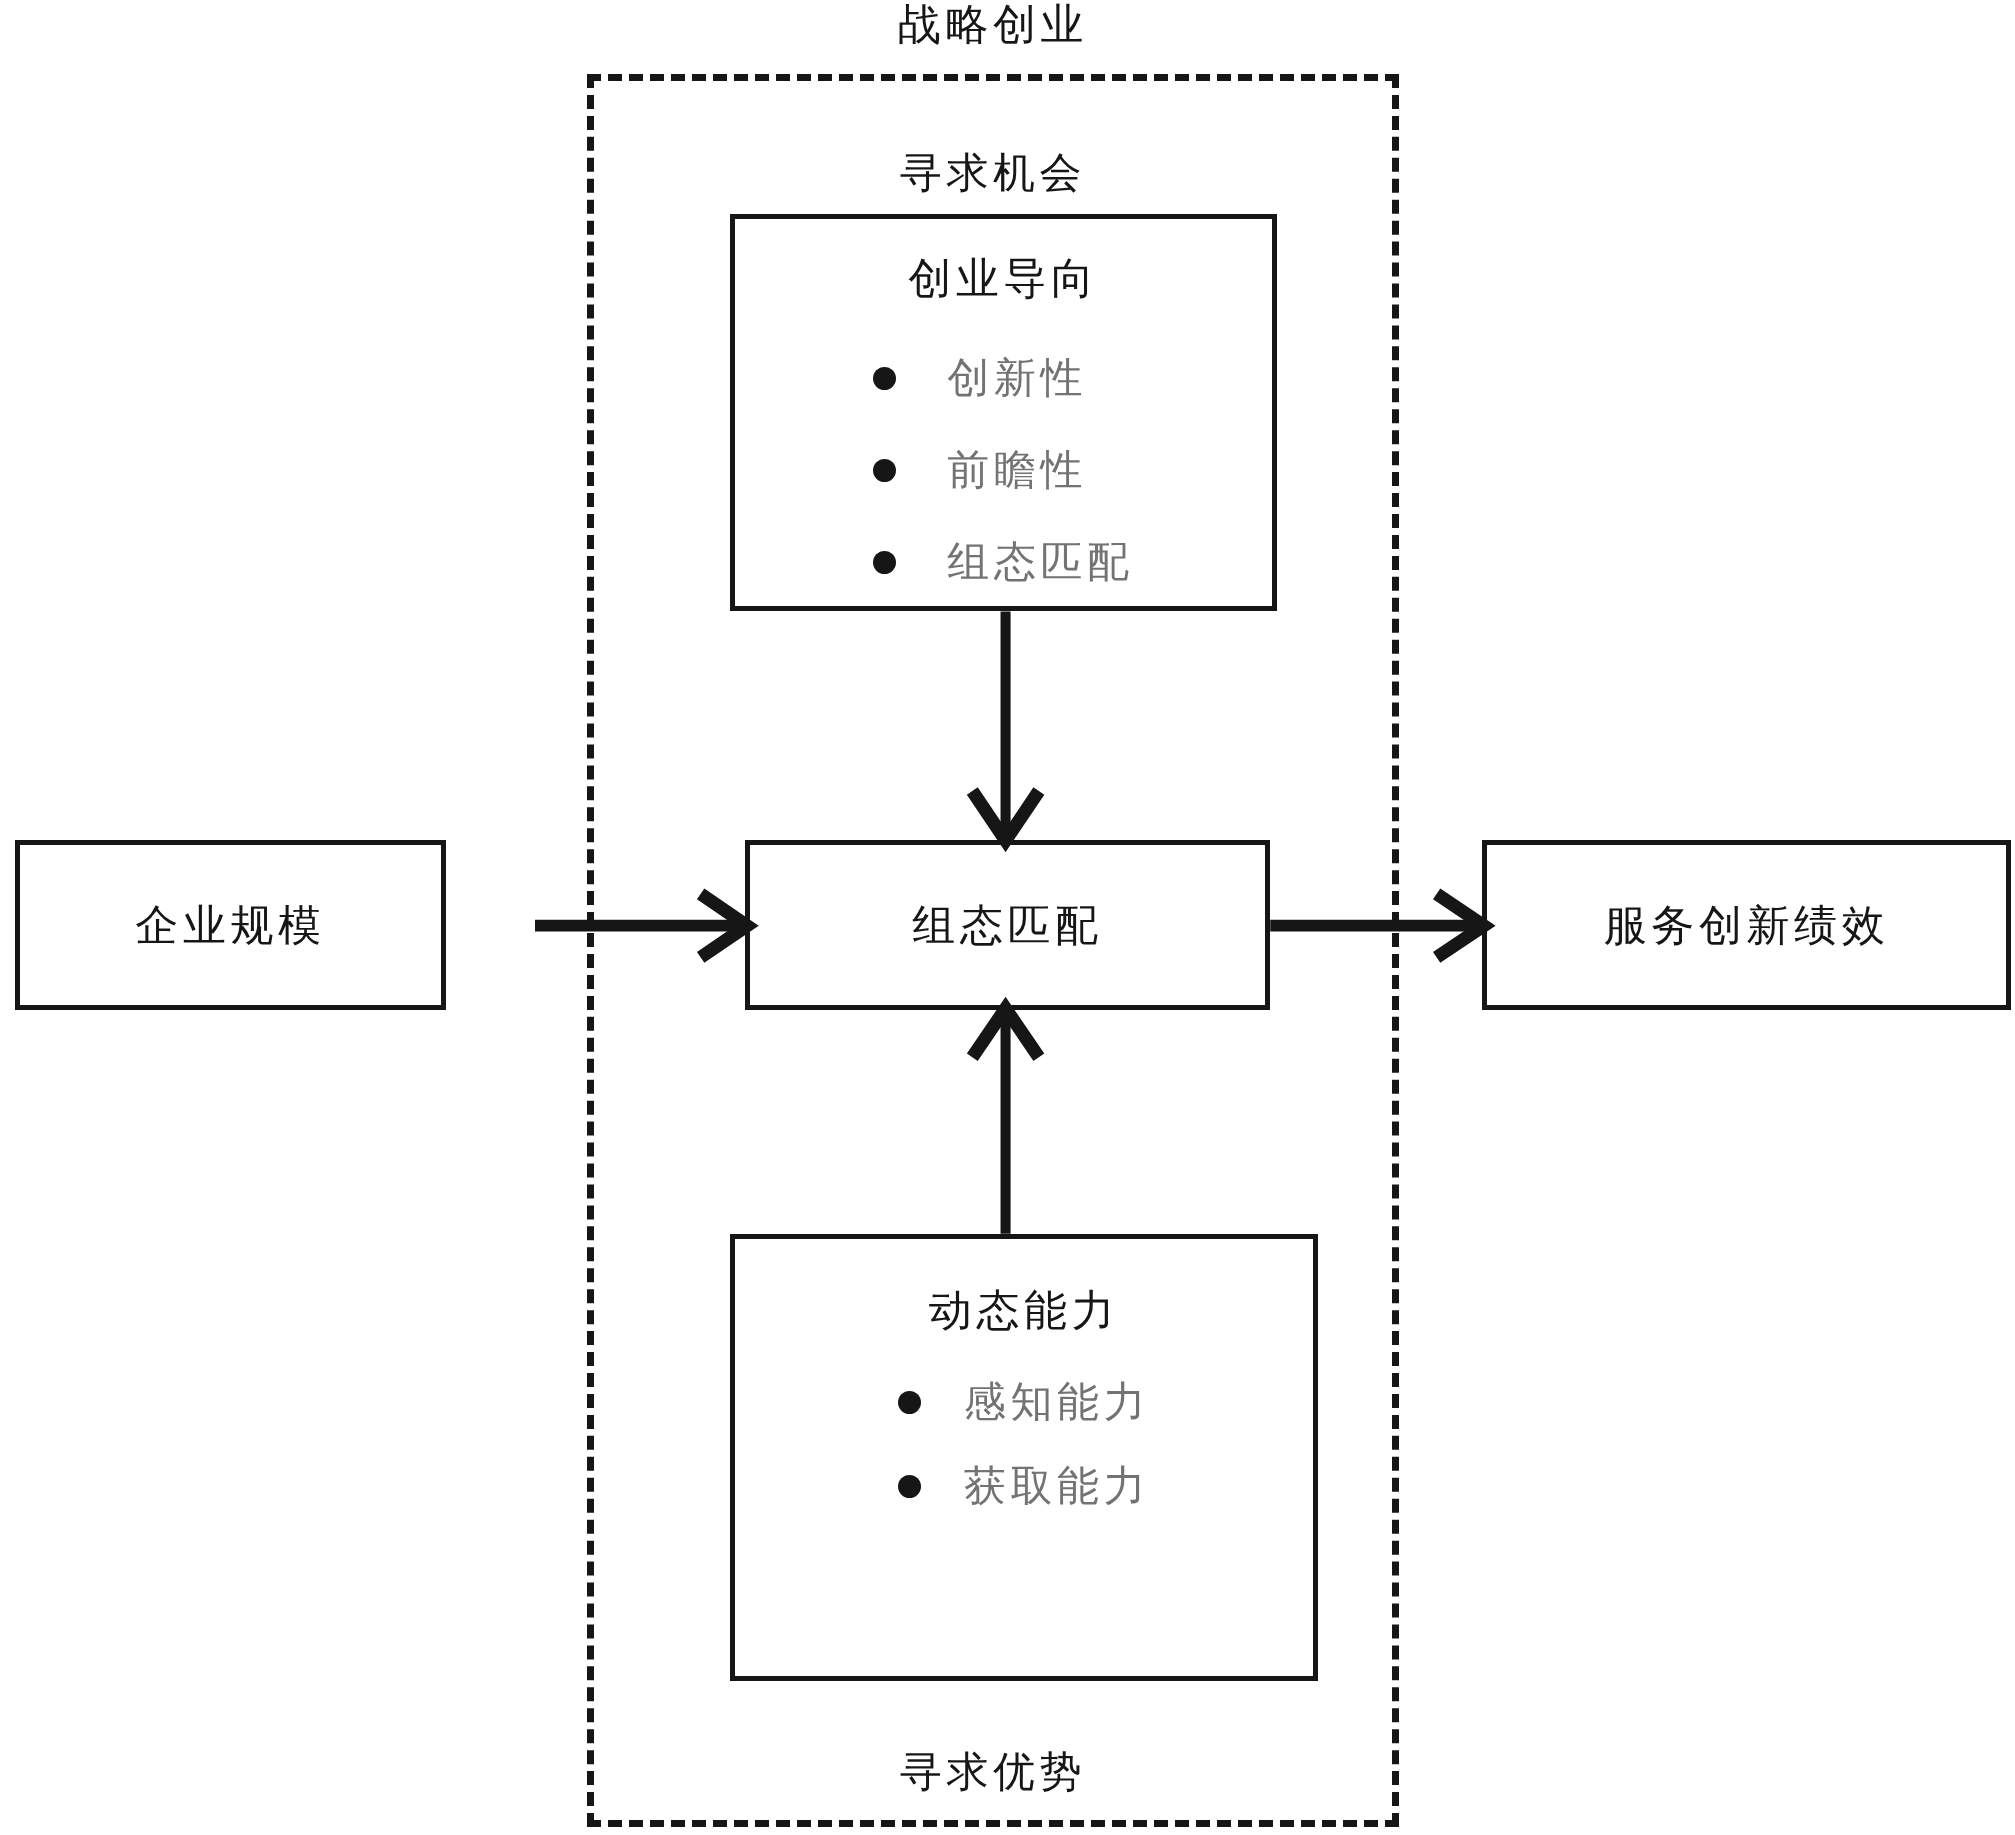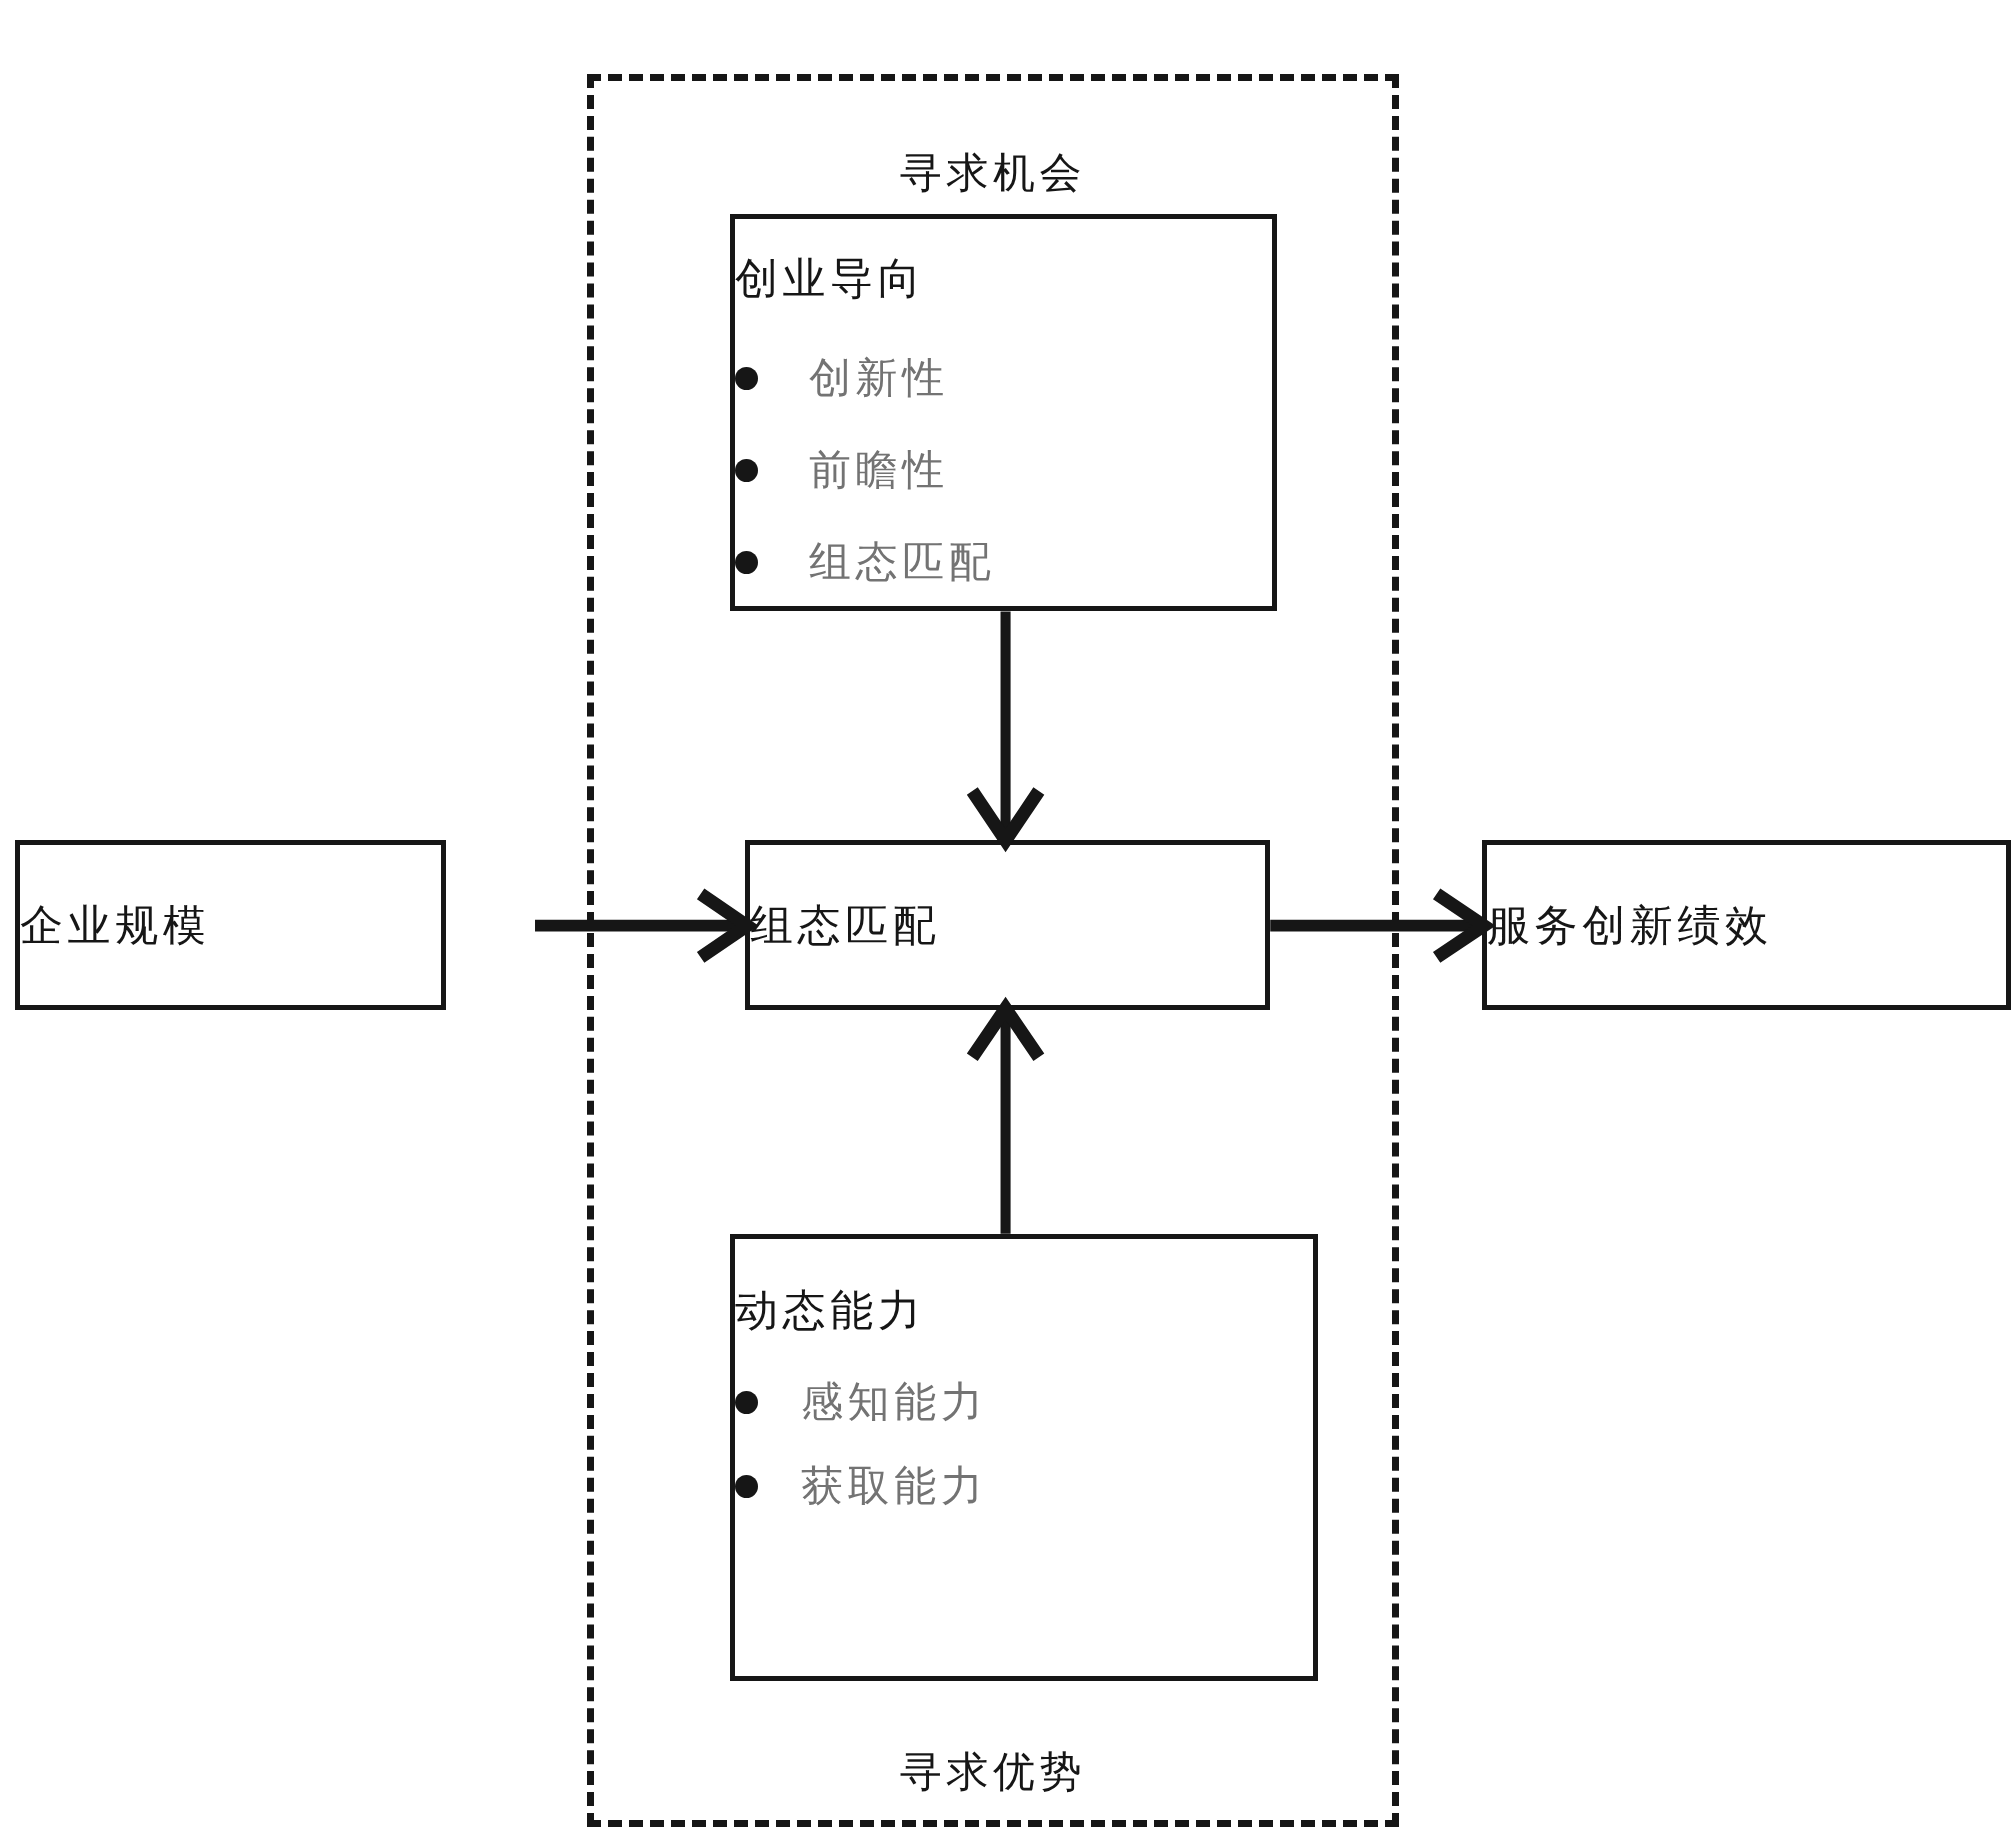--- a/index.html
+++ b/index.html
@@ -27,21 +27,21 @@
     border: 7px dashed #161616;
     background: transparent;
   }
 
   
   .node-box {
     border: 5.4px solid #161616;
     background: #ffffff;
     display: flex;
     flex-direction: column;
-    align-items: flex-start;
+    align-items: center;
     justify-content: center;
   }
 
   
   .lbl {
     font-size: 43px;
     line-height: 1.0;
     letter-spacing: 4.6px;
     white-space: nowrap;
     color: #161616;
@@ -104,20 +104,21 @@
     pointer-events: none;
   }
 </style>
 </head>
 <body>
 
 <div id="canvas">
 
   <div class="abs dashed-frame" style="left:587px; top:74px; width:812px; height:1753px;"></div>
 
+  <div class="abs lbl" style="left:587px; top:0px; width:812px; height:48px; display:flex; align-items:center; justify-content:center;">战略创业</div>
 
   <div class="abs caption" style="left:587px; top:147px; width:812px; height:51px; display:flex; align-items:center; justify-content:center;">寻求机会</div>
 
   <div class="abs node-box" style="left:730px; top:214px; width:547px; height:397px; justify-content:flex-start; padding-top:31px;">
     <div class="box-title">创业导向</div>
     <ul class="bullets" id="eo-list">
       <li>
         <span class="bullet-dot"></span>
         <span class="bullet-text">创新性</span>
       </li>

